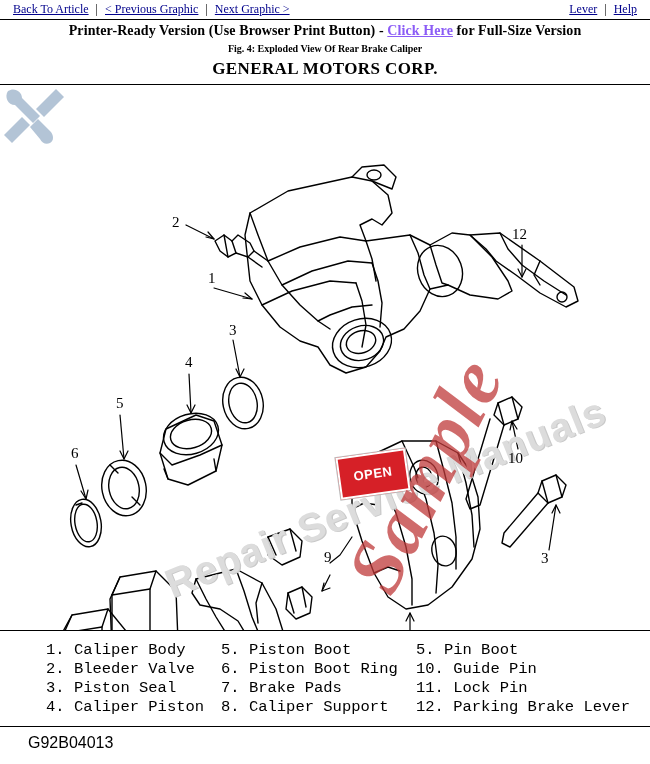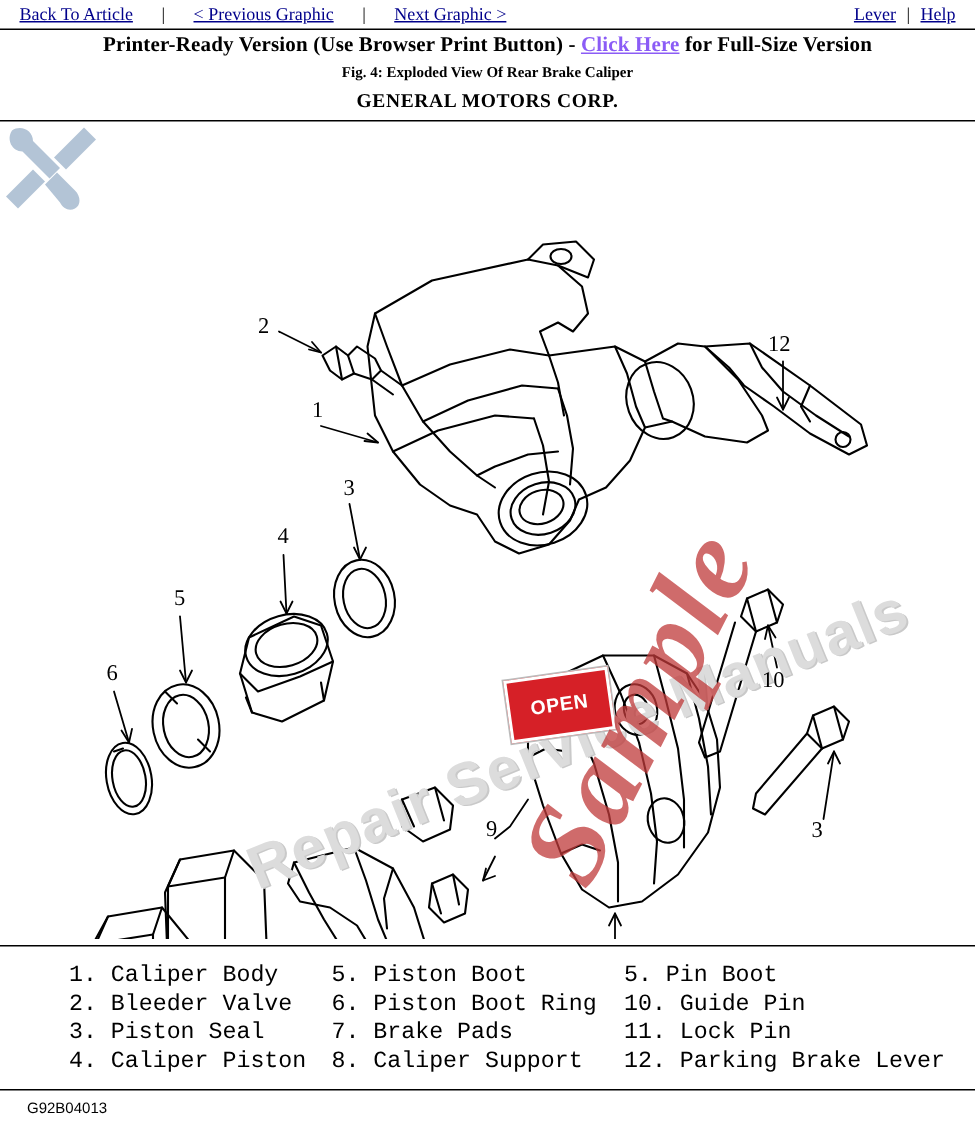--- a/index.html
+++ b/index.html
@@ -28,21 +28,21 @@
     display: flex;
     align-items: center;
     padding: 0 6px;
     font-family: "Liberation Serif", serif;
     font-size: 12px;
     box-sizing: border-box;
   }
   .topnav .left {
     display: flex;
     align-items: center;
-    gap: 12px;
+    gap: 0px;
   }
   .topnav .right {
     margin-left: auto;
     display: flex;
     align-items: center;
   }
   .navlink {
     color: #00008B;
     text-decoration: underline;
     cursor: pointer;
@@ -70,21 +70,21 @@
     text-decoration: underline;
     cursor: pointer;
     font-weight: bold;
   }
   .fig-line {
     font-size: 10px;
     font-weight: bold;
     margin-top: 4px;
   }
   .corp-line {
-    font-size: 13px;
+    font-size: 17px;
     font-weight: bold;
     margin-top: 5px;
     letter-spacing: 0.4px;
   }
 
   
   .drawing {
     position: relative;
     height: 545px;
     overflow: hidden;
@@ -193,22 +193,22 @@
     position: absolute;
     left: 0;
     top: 726px;
     width: 650px;
     border-top: 1px solid #000;
     height: 38px;
     box-sizing: border-box;
   }
   .footer-code {
     font-family: "Liberation Sans", sans-serif;
-    font-size: 10px;
-    padding: 7px 0 0 18px;
+    font-size: 16px;
+    padding: 7px 0 0 28px;
   }
 </style>
 </head>
 <body>
 
 <div class="page">
 
   <div class="topnav">
     <div class="left">
       <span class="navlink">Back To Article</span>

